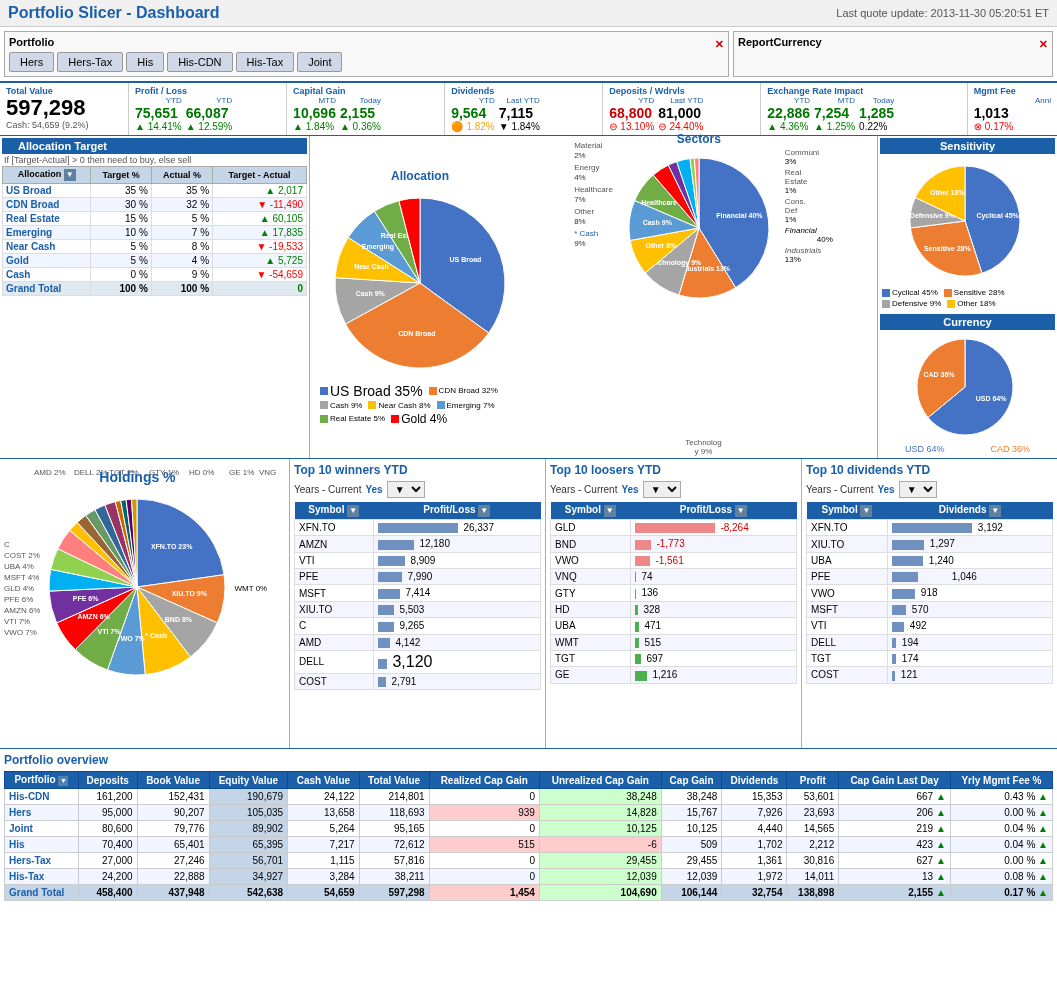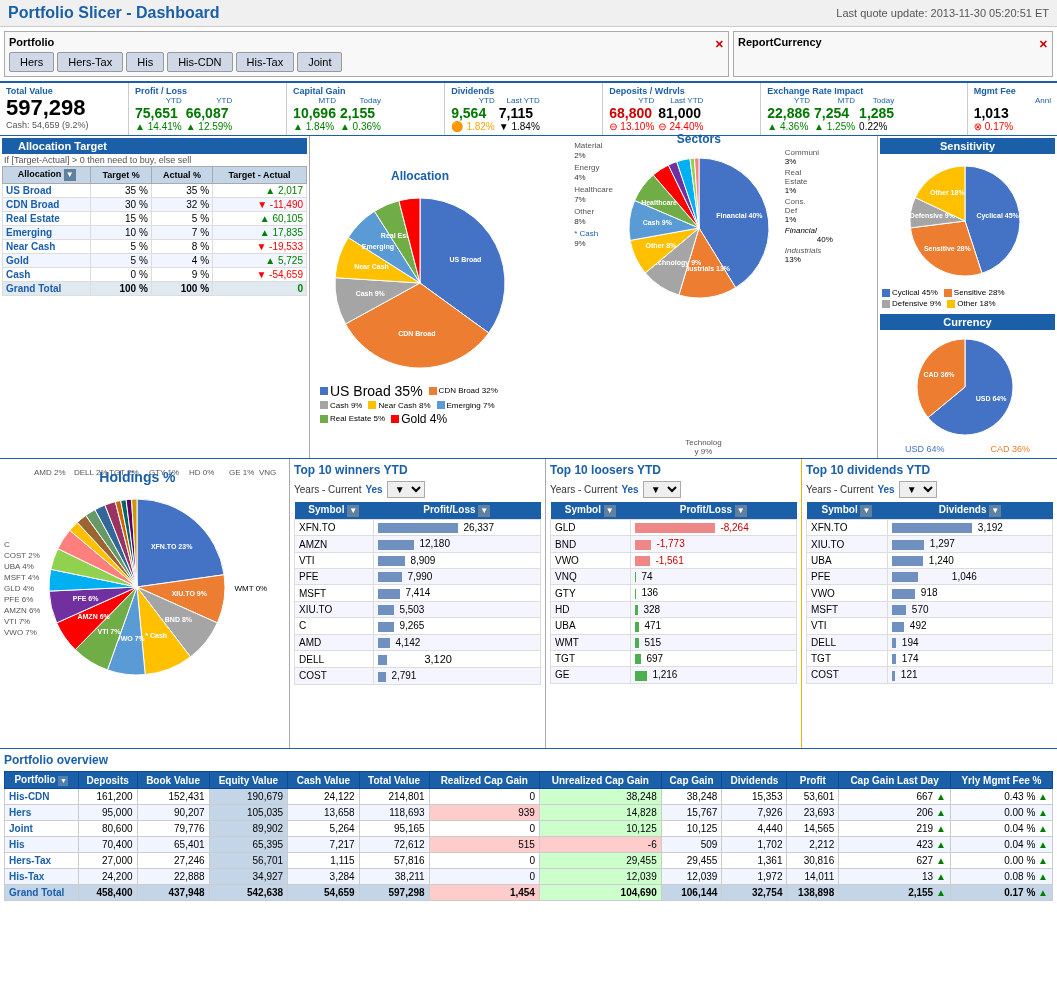--- a/index.html
+++ b/index.html
@@ -583,21 +583,21 @@
       <td>AMD</td>
       <td class="bar-cell">
         <span style="display:inline-block;width:12px;height:10px;background:#7090c0;vertical-align:middle;margin-right:3px;"></span>
         <span style="font-size:10px;">4,142</span>
       </td>
     </tr>
           <tr>
       <td>DELL</td>
       <td class="bar-cell">
         <span style="display:inline-block;width:9px;height:10px;background:#7090c0;vertical-align:middle;margin-right:3px;"></span>
-        <span style="font-size:11px;margin-left:32px;">3,120</span>
+        <span style="font-size:16px;">3,120</span>
       </td>
     </tr>
           <tr>
       <td>COST</td>
       <td class="bar-cell">
         <span style="display:inline-block;width:8px;height:10px;background:#7090c0;vertical-align:middle;margin-right:3px;"></span>
         <span style="font-size:10px;">2,791</span>
       </td>
     </tr>
         </tbody>

